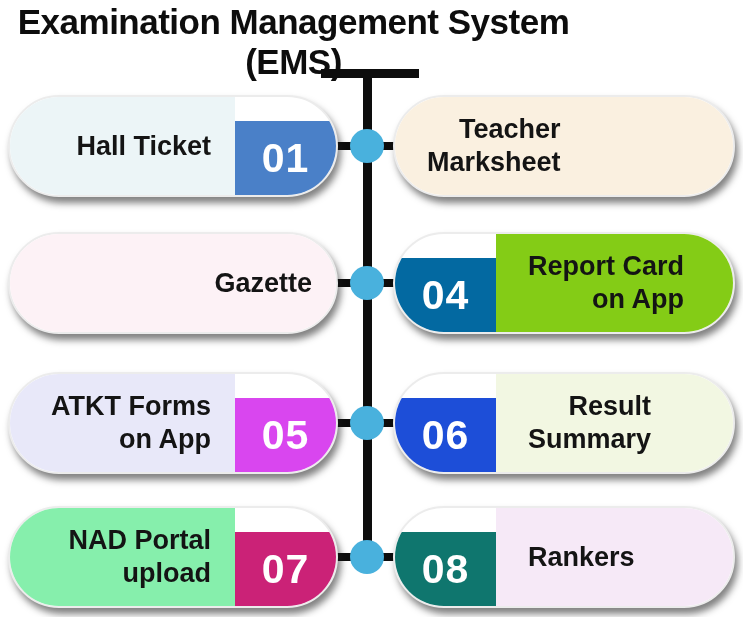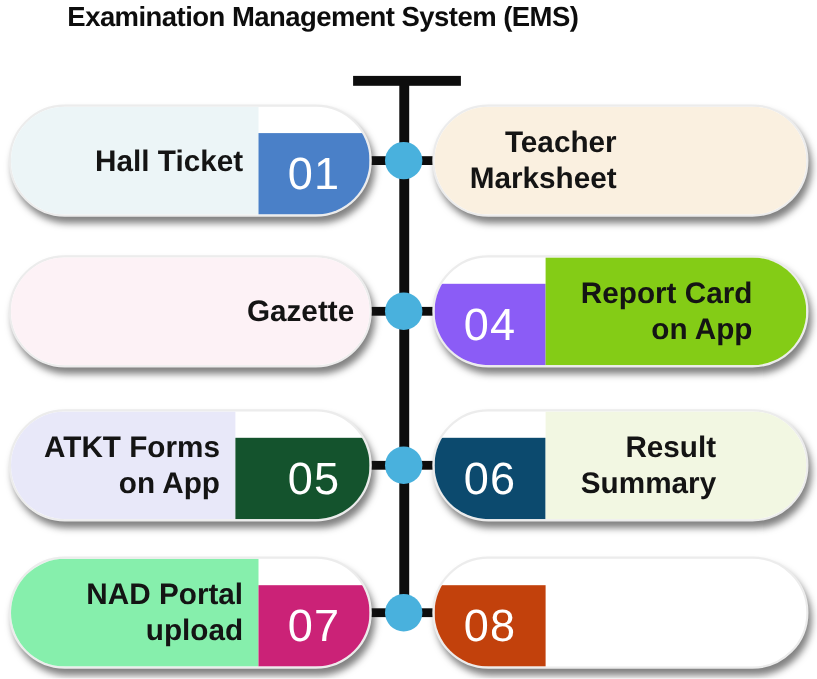--- a/index.html
+++ b/index.html
@@ -2,49 +2,49 @@
 <html><head>
 <meta charset="utf-8">
 <style>
   html,body { margin:0; padding:0; background:#ffffff; }
   .canvas {
     position:relative; width:743px; height:617px; background:#ffffff;
     font-family:"Liberation Sans", sans-serif; overflow:hidden;
   }
   .title {
     position:absolute; top:2px; left:0; width:587px;
-    text-align:center; font-size:25px; font-weight:800;
+    text-align:center; font-size:35px; font-weight:800;
     letter-spacing:-0.5px; color:#0d0d0d;
   }
   .tbar  { position:absolute; left:321px; top:69px; width:98px; height:9px; background:#0d0d0d; }
   .vline { position:absolute; left:363px; top:72px; width:9px; height:485px; background:#0d0d0d; }
   .connector { position:absolute; left:332px; width:70px; height:8px; background:#0d0d0d; }
   .dot {
     position:absolute; left:350px; width:34px; height:34px;
     border-radius:50%; background:#49b1dd; z-index:5;
   }
   .pill {
     position:absolute; height:102px; border-radius:51px;
     display:flex; overflow:hidden; z-index:2;
     border:2px solid #ececec; box-sizing:border-box;
     box-shadow:3px 6px 7px rgba(25,25,25,0.55);
     background:#fff;
   }
   .pill.left  { left:8px;   width:330px; }
   .pill.right { left:393px; width:342px; }
   .num {
     width:101px; flex:0 0 101px; display:flex; align-items:center; justify-content:center;
-    color:#ffffff; font-size:41px; font-weight:400; letter-spacing:1px;margin-top:24px;
+    color:#ffffff; font-size:41px; font-weight:700; letter-spacing:1px;margin-top:24px;
   }
   .label {
     flex:1; display:flex; align-items:center;
     font-size:27px; font-weight:700; color:#141414;
     line-height:33px; white-space:pre-line;
   }
-  .pill.left  .label { justify-content:flex-end; padding-right:14px; text-align:right; }
+  .pill.left  .label { justify-content:flex-end; padding-right:24px; text-align:right; }
   .pill.right .label { justify-content:flex-start; padding-left:32px; text-align:right; }
   .r1 { top:95px; }  .r2 { top:232px; }  .r3 { top:372px; }  .r4 { top:506px; }
   .c1 { top:142px; } .c2 { top:279px; }  .c3 { top:419px; }  .c4 { top:553px; }
   .d1 { top:129px; } .d2 { top:266px; }  .d3 { top:406px; }  .d4 { top:540px; }
 </style>
 </head>
 <body>
 
 <div class="canvas">
 
@@ -64,43 +64,44 @@
   </div>
   <div class="pill right r1">
     <div class="label" style="background-color: rgb(250, 240, 224);">Teacher
 Marksheet</div>
   </div>
 
   <div class="pill left r2">
     <div class="label" style="background-color: rgb(253, 242, 246);">Gazette</div>
   </div>
   <div class="pill right r2">
-    <div class="num" style="background-color: #8b5cf6;">04</div>
+    <div class="num" style="background-color: #0369a1;">04</div>
     <div class="label" style="background-color: #84cc16;">Report Card
 on App</div>
   </div>
 
   <div class="pill left r3">
     <div class="label" style="background-color: rgb(232, 232, 249);">ATKT Forms
 on App</div>
-    <div class="num" style="background-color: #14532d; padding-left: 21px;">05</div>
+    <div class="num" style="background-color: #d946ef;">05</div>
   </div>
   <div class="pill right r3">
-    <div class="num" style="background-color: #0c4a6e;">06</div>
+    <div class="num" style="background-color: #1d4ed8;">06</div>
     <div class="label" style="background-color: rgb(242, 247, 226);">Result
 Summary</div>
   </div>
 
   <div class="pill left r4">
     <div class="label" style="background-color: #86efac;">NAD Portal
 upload</div>
     <div class="num" style="background-color: rgb(203, 34, 119);">07</div>
   </div>
   <div class="pill right r4">
-    <div class="num" style="background-color: #c2410c;">08</div>
+    <div class="num" style="background-color: #0f766e;">08</div>
+    <div class="label" style="background-color: rgb(246, 233, 247);">Rankers</div>
   </div>
 
   <div class="dot d1" style="background-color: rgb(73, 177, 221);"></div>
   <div class="dot d2" style="background-color: rgb(73, 177, 221);"></div>
   <div class="dot d3" style="background-color: rgb(73, 177, 221);"></div>
   <div class="dot d4" style="background-color: rgb(73, 177, 221);"></div>
 
 </div>
 
 </body></html>

